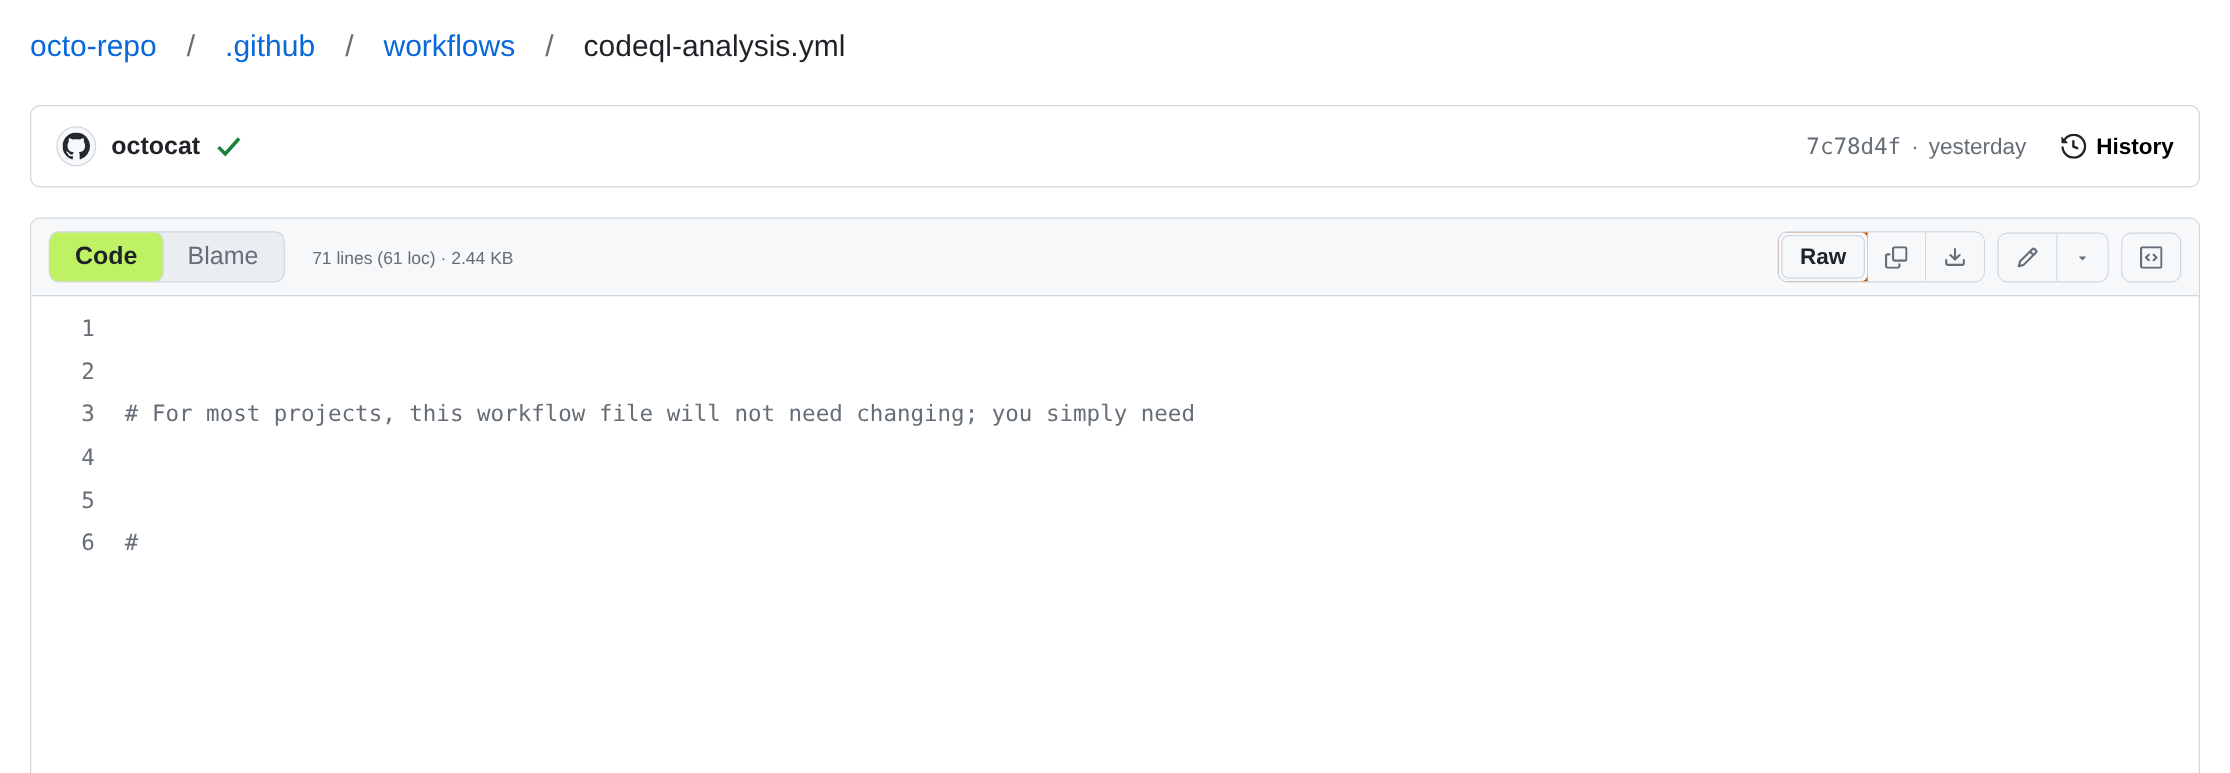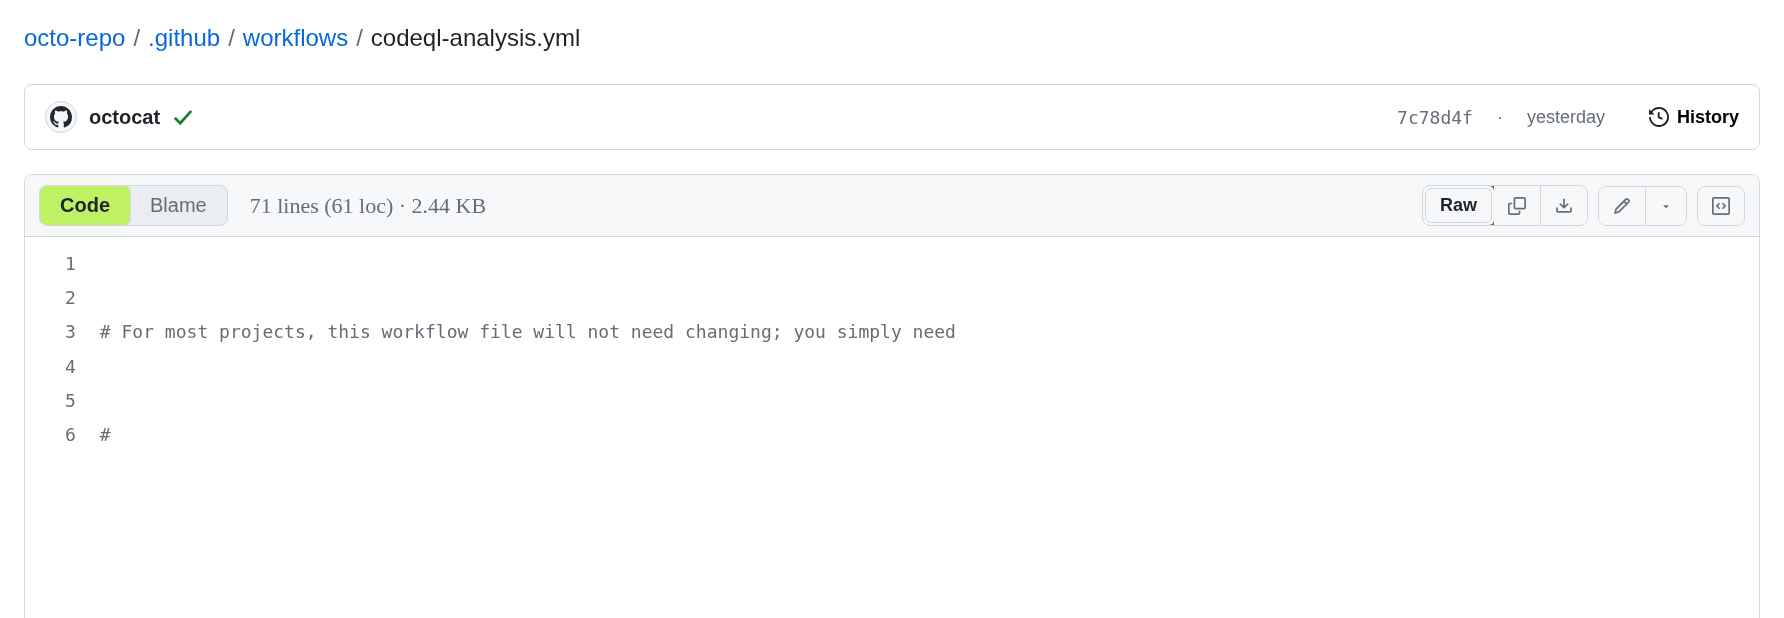--- a/index.html
+++ b/index.html
@@ -20,21 +20,21 @@
       display: flex;
       align-items: center;
       justify-content: space-between;
       margin-bottom: 24px;
     }
     .breadcrumb {
       font-size: 24px;
       font-weight: 400;
       display: flex;
       align-items: center;
-      gap: 8px;
+      gap: 24px;
     }
     .breadcrumb a {
       color: #0969da;
       text-decoration: none;
     }
     .breadcrumb .sep {
       color: #656d76;
     }
     .breadcrumb .current {
       font-weight: 400;
@@ -99,21 +99,21 @@
     .commit-msg {
       font-size: 20px;
       color: #656d76;
     }
     .check-icon {
       color: #1a7f37;
     }
     .commit-right {
       display: flex;
       align-items: center;
-      gap: 24px;
+      gap: 8px;
       font-size: 18px;
       color: #656d76;
     }
     .commit-sha {
       font-family: ui-monospace, SFMono-Regular, "SF Mono", Menlo, Consolas, monospace;
     }
     .history-link {
       display: flex;
       align-items: center;
       gap: 8px;
@@ -158,22 +158,22 @@
     }
     .tab.active {
       background: #bef264;
       color: #1f2328;
       font-weight: 600;
       border-radius: 8px;
       border: 1px solid #d0d7de;
       margin: -1px;
     }
     .file-info {
-      font-family: Liberation Serif, serif;
-      font-size: 22px;
+      font-family: Liberation Sans, sans-serif;
+      font-size: 14px;
       color: #656d76;
     }
     .toolbar-right {
       display: flex;
       align-items: center;
       gap: 10px;
     }
     .btn-group {
       display: inline-flex;
       border: 1px solid #d0d7de;

